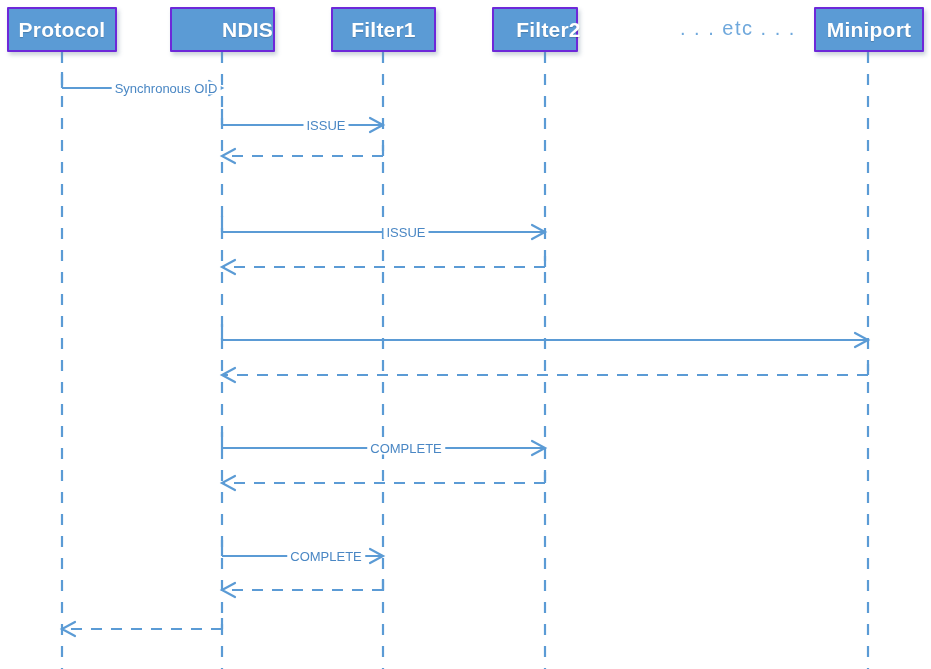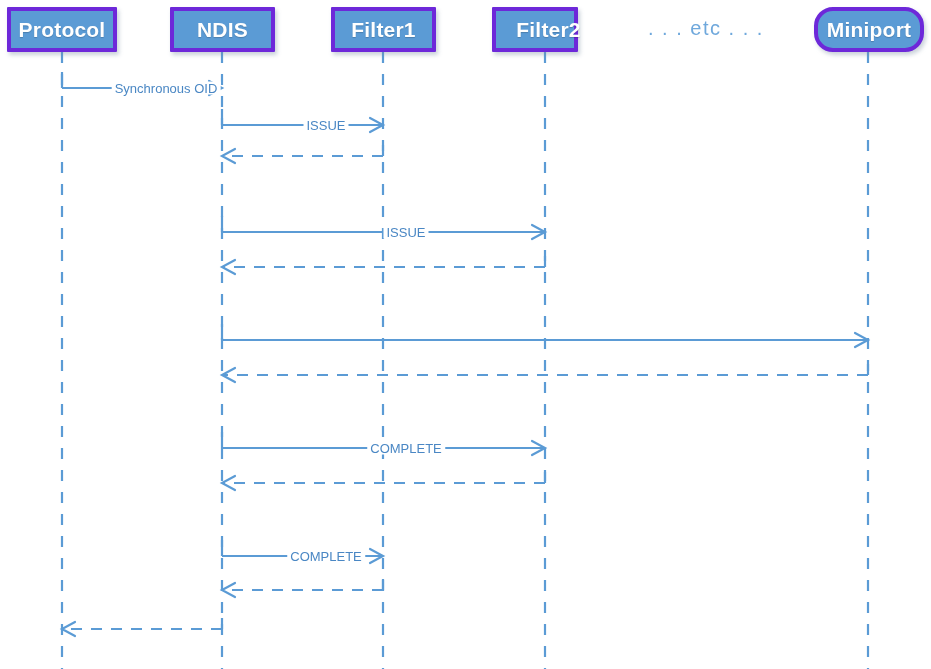--- a/index.html
+++ b/index.html
@@ -24,21 +24,21 @@
     top: 0;
     left: 0;
     width: 931px;
     height: 669px;
     display: block;
   }
   .lane-box {
     position: absolute;
     box-sizing: border-box;
     background: #5B9BD5;
-    border: 4px solid #6d28d9;
+    border: 2px solid #6d28d9;
     border-radius: 1px;
     box-shadow: 2px 3px 4px rgba(120,140,160,0.40);
     display: flex;
     align-items: center;
     justify-content: center;
   }
   .lane-label {
     color: #ffffff;
     font-weight: bold;
     font-size: 21px;
@@ -47,20 +47,21 @@
     white-space: nowrap;
     text-shadow: 0 1px 1px rgba(0,0,0,0.18);
   }
   .etc-label {
     position: absolute;
     color: #6FA8DC;
     font-size: 20px;
     letter-spacing: 1.5px;
     white-space: nowrap;
     line-height: 1;
+    margin-left: 32px;
   }
   .msg-label {
     position: absolute;
     transform: translate(-50%, -50%);
     background: #ffffff;
     color: #4A87C4;
     font-size: 13px;
     line-height: 1;
     padding: 0 3px;
     white-space: nowrap;
@@ -135,30 +136,30 @@
       <g>
         <line x1="222" y1="629" x2="62" y2="629" stroke="#5B9BD5" stroke-width="2.2" stroke-linecap="butt" stroke-dasharray="11 9"></line>
         <line x1="222" y1="629" x2="222" y2="613" stroke="#5B9BD5" stroke-width="2.2" stroke-dasharray="11 9"></line>
         <path d="M 75 622 L 62 629 L 75 636" fill="none" stroke="#5B9BD5" stroke-width="2.2" stroke-linecap="round" stroke-linejoin="miter"></path>
       </g>
     </svg>
   <div id="lane-layer">
       <div class="lane-box" style="left: 7px; top: 7px; width: 110px; height: 45px;">
         <span class="lane-label">Protocol</span>
       </div>
-      <div class="lane-box" style="left: 170px; top: 7px; width: 105px; height: 45px;">
+      <div class="lane-box" style="left: 170px; top: 7px; width: 105px; height: 45px; justify-content: flex-end;">
         <span class="lane-label">NDIS</span>
       </div>
       <div class="lane-box" style="left: 331px; top: 7px; width: 105px; height: 45px; text-align: right;">
         <span class="lane-label">Filter1</span>
       </div>
       <div class="lane-box" style="left: 492px; top: 7px; width: 86px; height: 45px; padding-left: 27px;">
         <span class="lane-label">Filter2</span>
       </div>
-      <div class="lane-box" style="left: 814px; top: 7px; width: 110px; height: 45px; border-radius: 19px;">
+      <div class="lane-box" style="left: 814px; top: 7px; width: 110px; height: 45px;">
         <span class="lane-label">Miniport</span>
       </div>
       <div class="etc-label" style="left: 648px; top: 18px;">. . . etc . . .</div>
     </div>
   <div id="label-layer">
       <div class="msg-label" style="left: 143px; top: 88px;">Synchronous OID</div>
       <div class="msg-label" style="left: 303px; top: 125px;">ISSUE</div>
       <div class="msg-label" style="left: 383px; top: 232px;">ISSUE</div>
       <div class="msg-label" style="left: 383px; top: 448px;">COMPLETE</div>
       <div class="msg-label" style="left: 303px; top: 556px;">COMPLETE</div>

